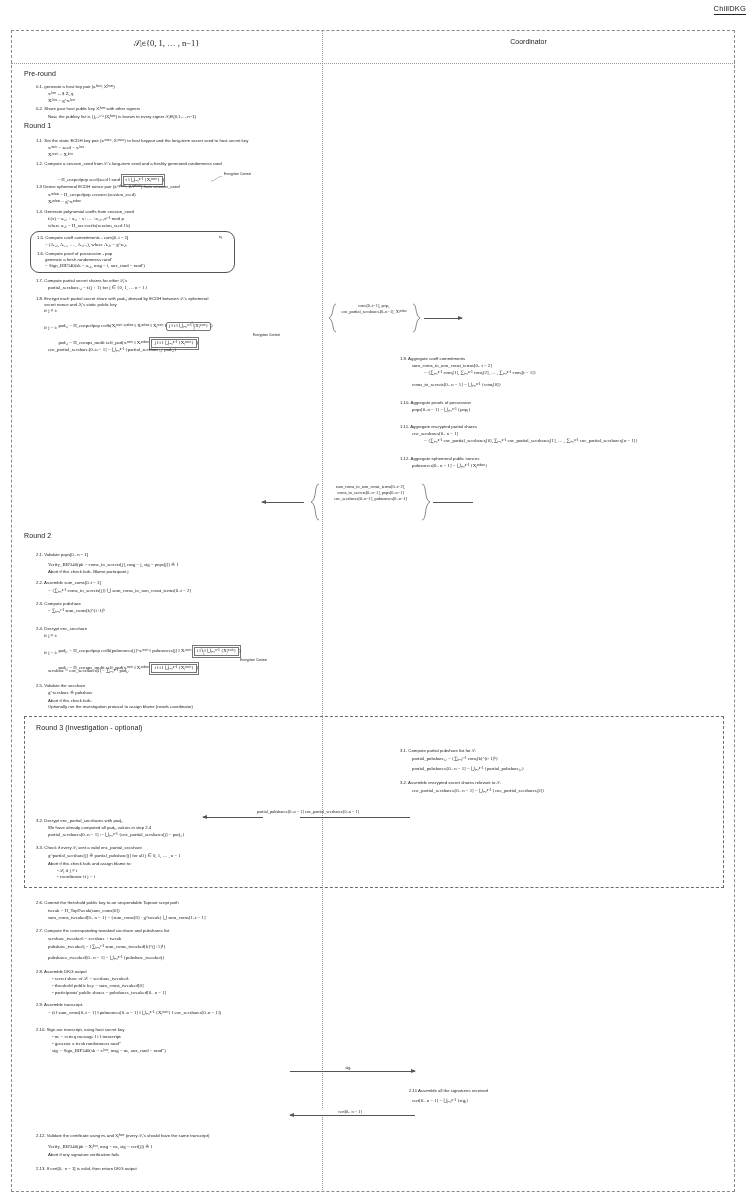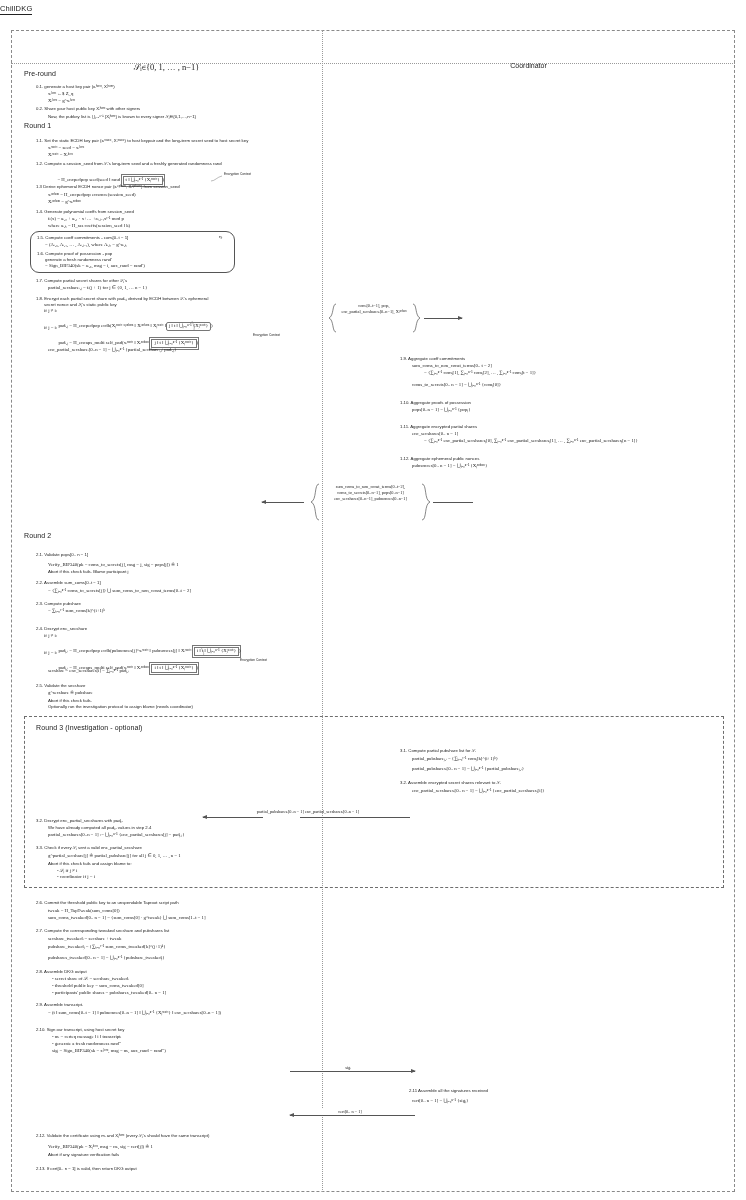--- a/index.html
+++ b/index.html
@@ -4,38 +4,38 @@
 <style>
   html,body{margin:0;padding:0;background:#ffffff;}
   body{
     width:746px;height:1200px;position:relative;
     font-family:"Liberation Sans", sans-serif;
     color:#1a1a1a;
     -webkit-font-smoothing:antialiased;
   }
   
   #title{
-    position:absolute;top:4px;left:0;width:746px;text-align:left;
+    position:absolute;top:4px;left:0;width:746px;text-align:right;
     font-size:7.5px;letter-spacing:.2px;
   }
   #title span{border-bottom:1px solid #222;padding-bottom:1px;}
   
   #frame{
     position:absolute;left:11px;top:30px;width:724px;height:1162px;
     border:1px dashed #8a8a8a;box-sizing:border-box;
   }
   #divider{
     position:absolute;left:322px;top:30px;width:0;height:1162px;
     border-left:1px dotted #9a9a9a;
   }
   #hdr-rule{
     position:absolute;left:11px;top:63px;width:724px;height:0;
     border-top:1px dotted #9a9a9a;
   }
-  .col-head{position:absolute;font-size:7px;text-align:center;top:38px;margin-top:24px;}
+  .col-head{position:absolute;font-size:7px;text-align:center;top:38px;}
   #head-signer{left:11px;width:311px;font-family:"Liberation Serif",serif;font-size:8.5px;}
   #head-coord{left:322px;width:413px;}
   
   .blk{position:absolute;font-size:4.3px;line-height:1.42;white-space:pre-wrap;}
   .round{position:absolute;font-size:7px;letter-spacing:.1px;}
   .m{font-family:"Liberation Serif", serif;font-size:4.8px;}
   
   .roundbox{
     position:absolute;border:1px solid #555;border-radius:9px;box-sizing:border-box;
   }

